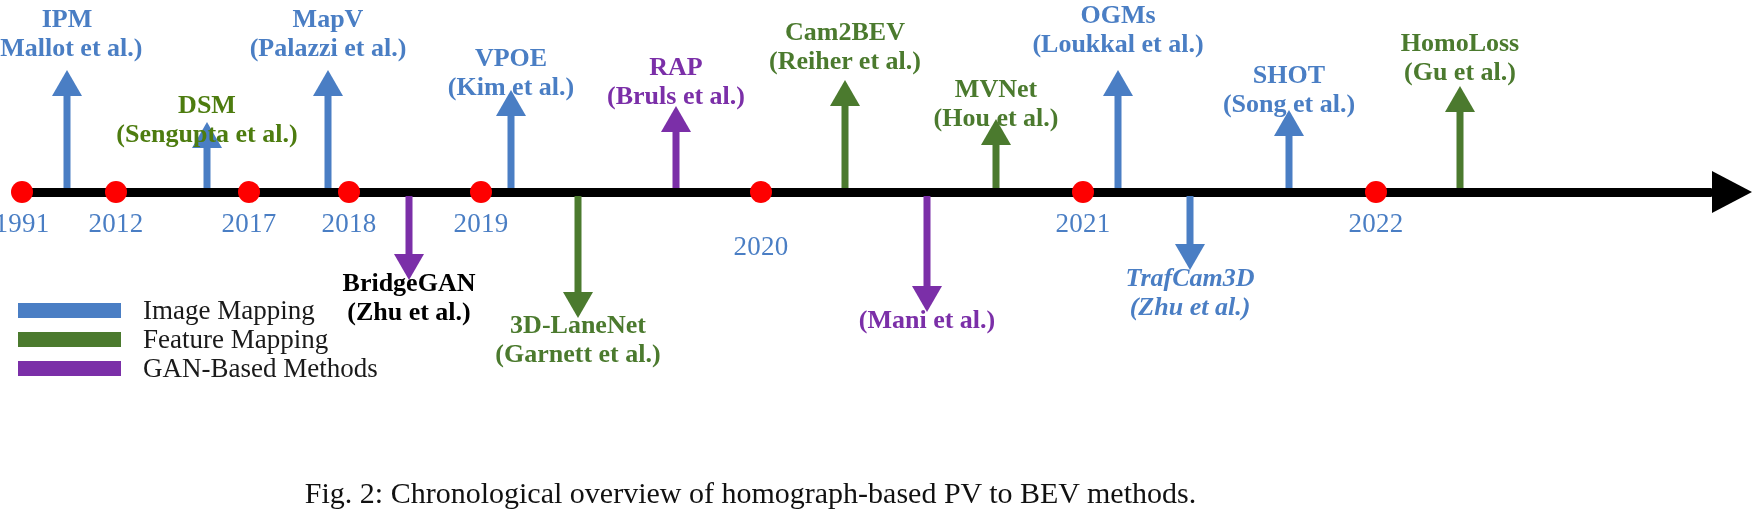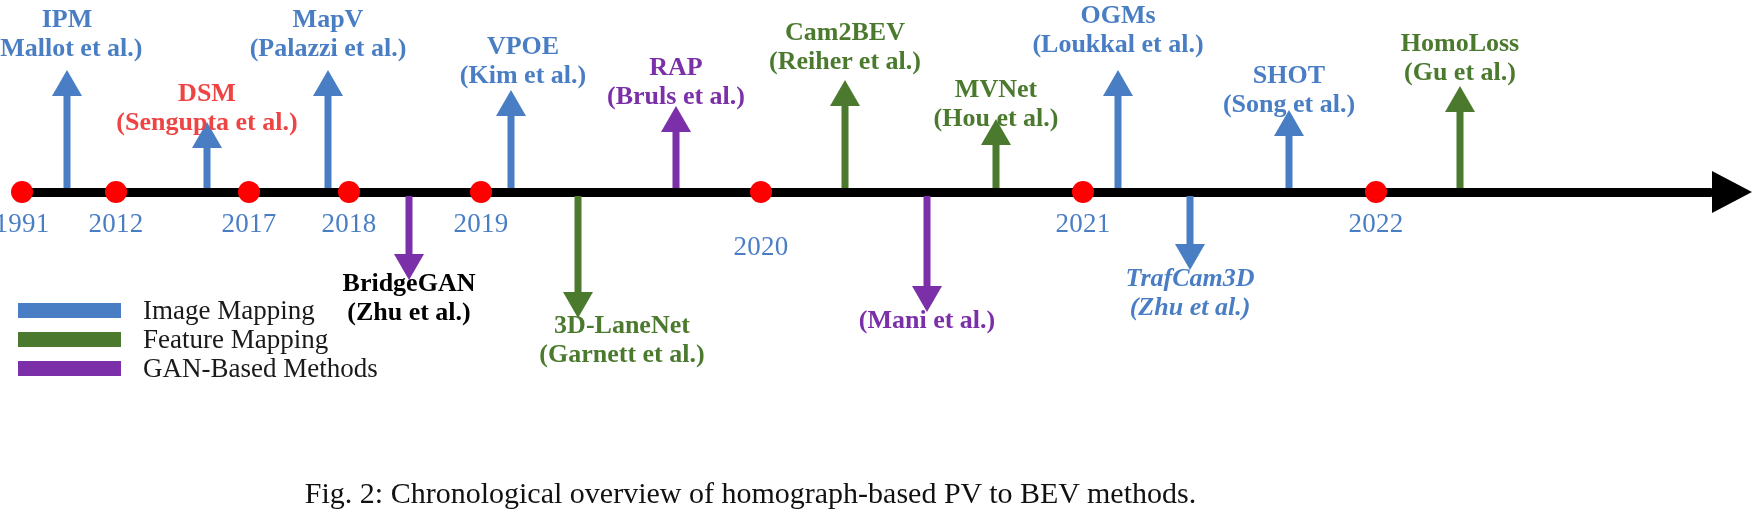--- a/index.html
+++ b/index.html
@@ -77,31 +77,31 @@
 
   <div id="events-layer">
       <div class="ev" style="left: 67px; top: 0px; width: 0px;">
         <div class="stem" style="width: 7px; background: rgb(74, 126, 196); top: 96px; height: 92px;"></div>
         <div class="head-up" style="border-bottom: 26px solid rgb(74, 126, 196); top: 70px;"></div>
         <div class="ev-label" style="top: 4px; color: rgb(74, 126, 196);"><span>IPM</span><span class="ln2">(Mallot et al.)</span></div>
       </div>
       <div class="ev" style="left: 207px; top: 0px; width: 0px;">
         <div class="stem" style="width: 7px; background: rgb(74, 126, 196); top: 148px; height: 40px;"></div>
         <div class="head-up" style="border-bottom: 26px solid rgb(74, 126, 196); top: 122px;"></div>
-        <div class="ev-label" style="top: 78px; color: #ef4444;"><span>DSM</span><span class="ln2">(Sengupta et al.)</span></div>
+        <div class="ev-label" style="top: 90px; color: #4d7c0f;"><span>DSM</span><span class="ln2">(Sengupta et al.)</span></div>
       </div>
       <div class="ev" style="left: 328px; top: 0px; width: 0px;">
         <div class="stem" style="width: 7px; background: rgb(74, 126, 196); top: 96px; height: 92px;"></div>
         <div class="head-up" style="border-bottom: 26px solid rgb(74, 126, 196); top: 70px;"></div>
         <div class="ev-label" style="top: 4px; color: rgb(74, 126, 196);"><span>MapV</span><span class="ln2">(Palazzi et al.)</span></div>
       </div>
       <div class="ev" style="left: 511px; top: 0px; width: 0px;">
         <div class="stem" style="width: 7px; background: rgb(74, 126, 196); top: 116px; height: 72px;"></div>
         <div class="head-up" style="border-bottom: 26px solid rgb(74, 126, 196); top: 90px;"></div>
-        <div class="ev-label" style="top: 31px; color: rgb(74, 126, 196); margin-left: 12px;"><span>VPOE</span><span class="ln2">(Kim et al.)</span></div>
+        <div class="ev-label" style="top: 43px; color: rgb(74, 126, 196);"><span>VPOE</span><span class="ln2">(Kim et al.)</span></div>
       </div>
       <div class="ev" style="left: 676px; top: 0px; width: 0px;">
         <div class="stem" style="width: 7px; background: rgb(123, 47, 168); top: 132px; height: 56px;"></div>
         <div class="head-up" style="border-bottom: 26px solid rgb(123, 47, 168); top: 106px;"></div>
         <div class="ev-label" style="top: 52px; color: rgb(123, 47, 168);"><span>RAP</span><span class="ln2">(Bruls et al.)</span></div>
       </div>
       <div class="ev" style="left: 845px; top: 0px; width: 0px;">
         <div class="stem" style="width: 7px; background: rgb(75, 122, 46); top: 106px; height: 82px;"></div>
         <div class="head-up" style="border-bottom: 26px solid rgb(75, 122, 46); top: 80px;"></div>
         <div class="ev-label" style="top: 17px; color: rgb(75, 122, 46);"><span>Cam2BEV</span><span class="ln2">(Reiher et al.)</span></div>
@@ -127,21 +127,21 @@
         <div class="ev-label" style="top: 28px; color: rgb(75, 122, 46);"><span>HomoLoss</span><span class="ln2">(Gu et al.)</span></div>
       </div>
       <div class="ev" style="left: 409px; top: 0px; width: 0px;">
         <div class="stem" style="width: 7px; background: rgb(123, 47, 168); top: 196px; height: 58px;"></div>
         <div class="head-down" style="border-top: 26px solid rgb(123, 47, 168); top: 254px;"></div>
         <div class="ev-label" style="top: 268px; color: #000000;"><span>BridgeGAN</span><span class="ln2">(Zhu et al.)</span></div>
       </div>
       <div class="ev" style="left: 578px; top: 0px; width: 0px;">
         <div class="stem" style="width: 7px; background: rgb(75, 122, 46); top: 196px; height: 96px;"></div>
         <div class="head-down" style="border-top: 26px solid rgb(75, 122, 46); top: 292px;"></div>
-        <div class="ev-label" style="top: 310px; color: rgb(75, 122, 46); margin-left: 44px;"><span>3D-LaneNet</span><span class="ln2">(Garnett et al.)</span></div>
+        <div class="ev-label" style="top: 310px; color: rgb(75, 122, 46);"><span>3D-LaneNet</span><span class="ln2">(Garnett et al.)</span></div>
       </div>
       <div class="ev" style="left: 927px; top: 0px; width: 0px;">
         <div class="stem" style="width: 7px; background: rgb(123, 47, 168); top: 196px; height: 90px;"></div>
         <div class="head-down" style="border-top: 26px solid rgb(123, 47, 168); top: 286px;"></div>
         <div class="ev-label" style="top: 305px; color: rgb(123, 47, 168);"><span class="ln2">(Mani et al.)</span></div>
       </div>
       <div class="ev" style="left: 1190px; top: 0px; width: 0px;">
         <div class="stem" style="width: 7px; background: rgb(74, 126, 196); top: 196px; height: 48px;"></div>
         <div class="head-down" style="border-top: 26px solid rgb(74, 126, 196); top: 244px;"></div>
         <div class="ev-label" style="top: 263px; color: rgb(74, 126, 196); font-style: italic;"><span>TrafCam3D</span><span class="ln2">(Zhu et al.)</span></div>

